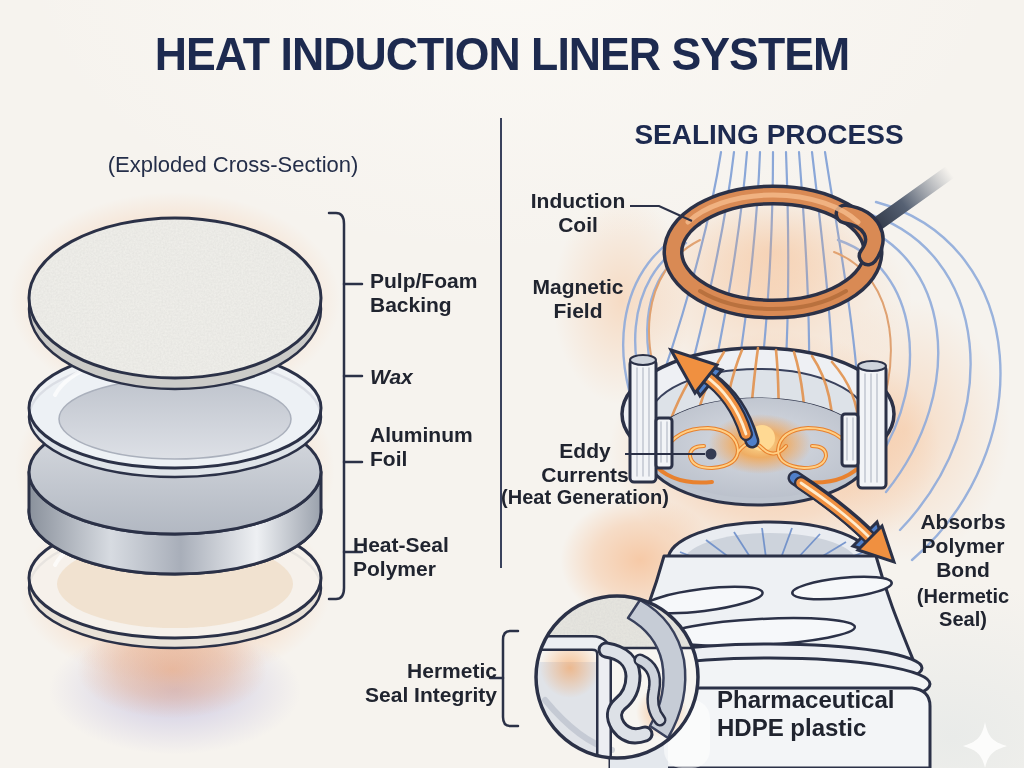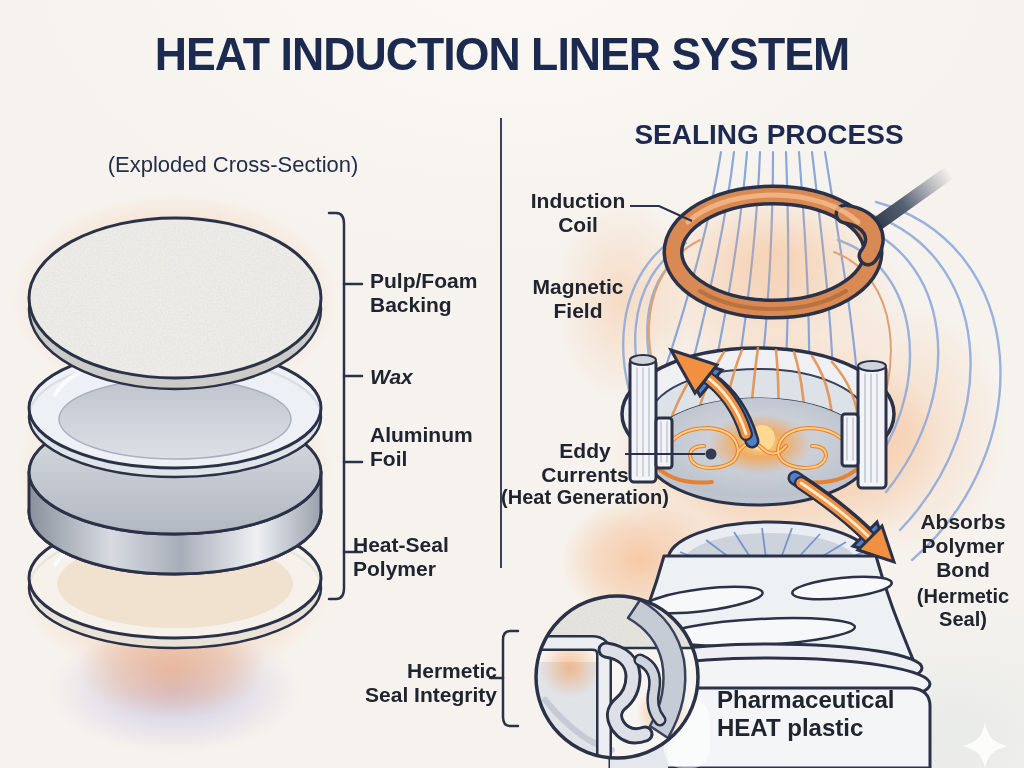--- a/index.html
+++ b/index.html
@@ -354,17 +354,17 @@
 <div class="lbl proc ctr t-eddy">Eddy
 Currents</div>
 <div class="lbl sub ctr t-eddysub">(Heat Generation)</div>
 
 <div class="lbl ctr t-melt">Absorbs
 Polymer
 Bond</div>
 <div class="lbl sub ctr t-meltsub">(Hermetic Seal)</div>
 
 <div class="lbl t-pharma">Pharmaceutical
-HEAT plastic</div>
+HDPE plastic</div>
 <div class="lbl ctr t-herm">Hermetic
 Seal Integrity</div>
 
 </div>
 
 </body></html>

